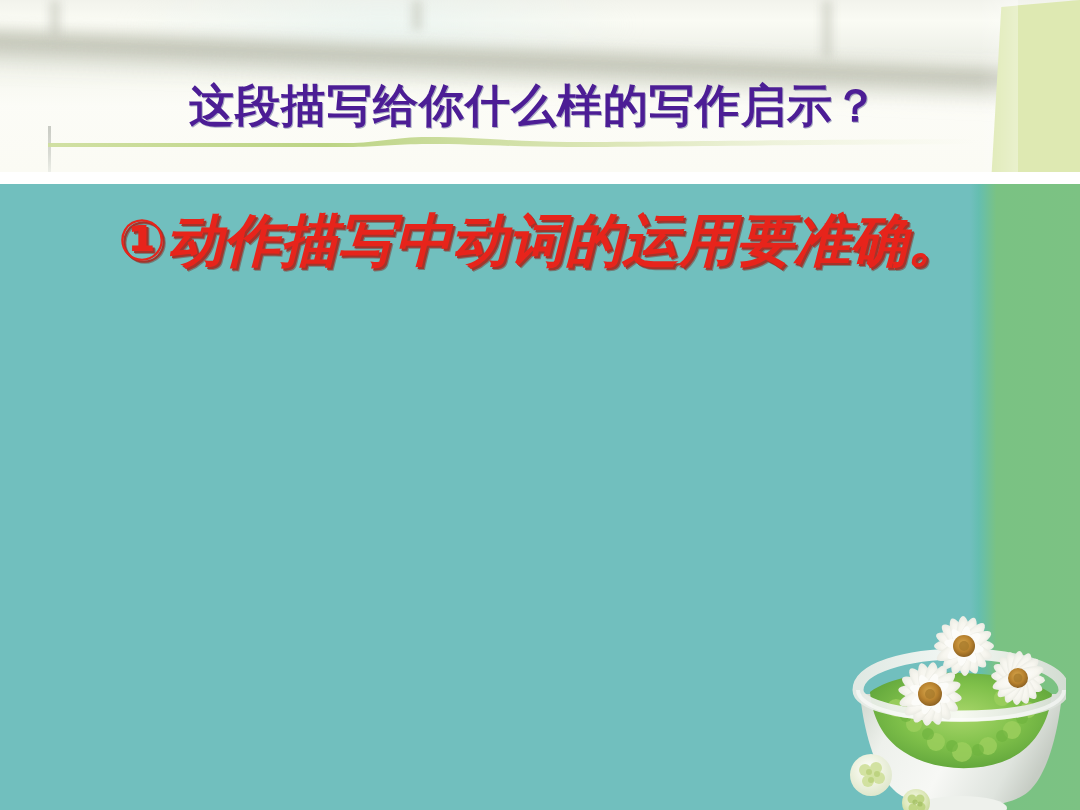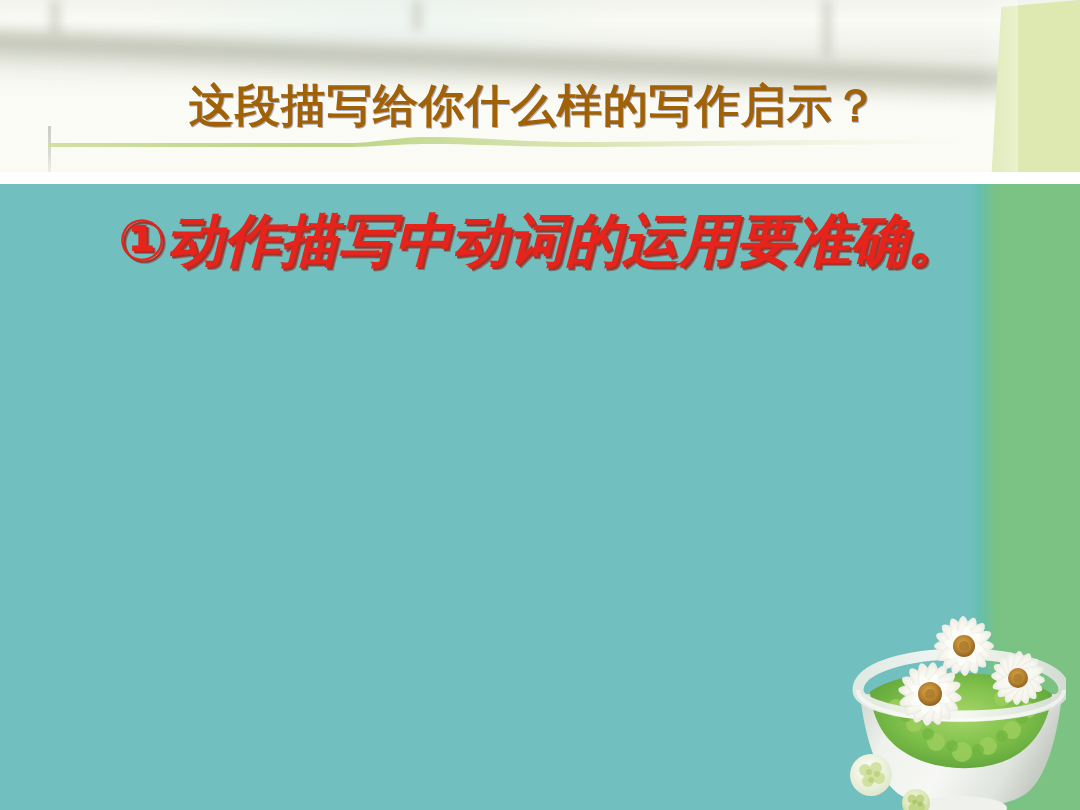--- a/index.html
+++ b/index.html
@@ -125,21 +125,21 @@
     position: absolute;
     left: 0;
     top: 82px;
     width: 1080px;
     text-align: center;
     font-family: "DejaVu Sans", "Liberation Sans", sans-serif;
     font-weight: bold;
     font-size: 45px;
     line-height: 1.05;
     letter-spacing: 1px;
-    color: #a16207;
+    color: #4c1d95;
     white-space: nowrap;
     text-shadow: 1px 1px 0 rgba(20,25,100,0.35);
     padding-right: 12px;
     box-sizing: border-box;
   }
 
   
   .body-area {
     position: absolute;
     left: 0;

